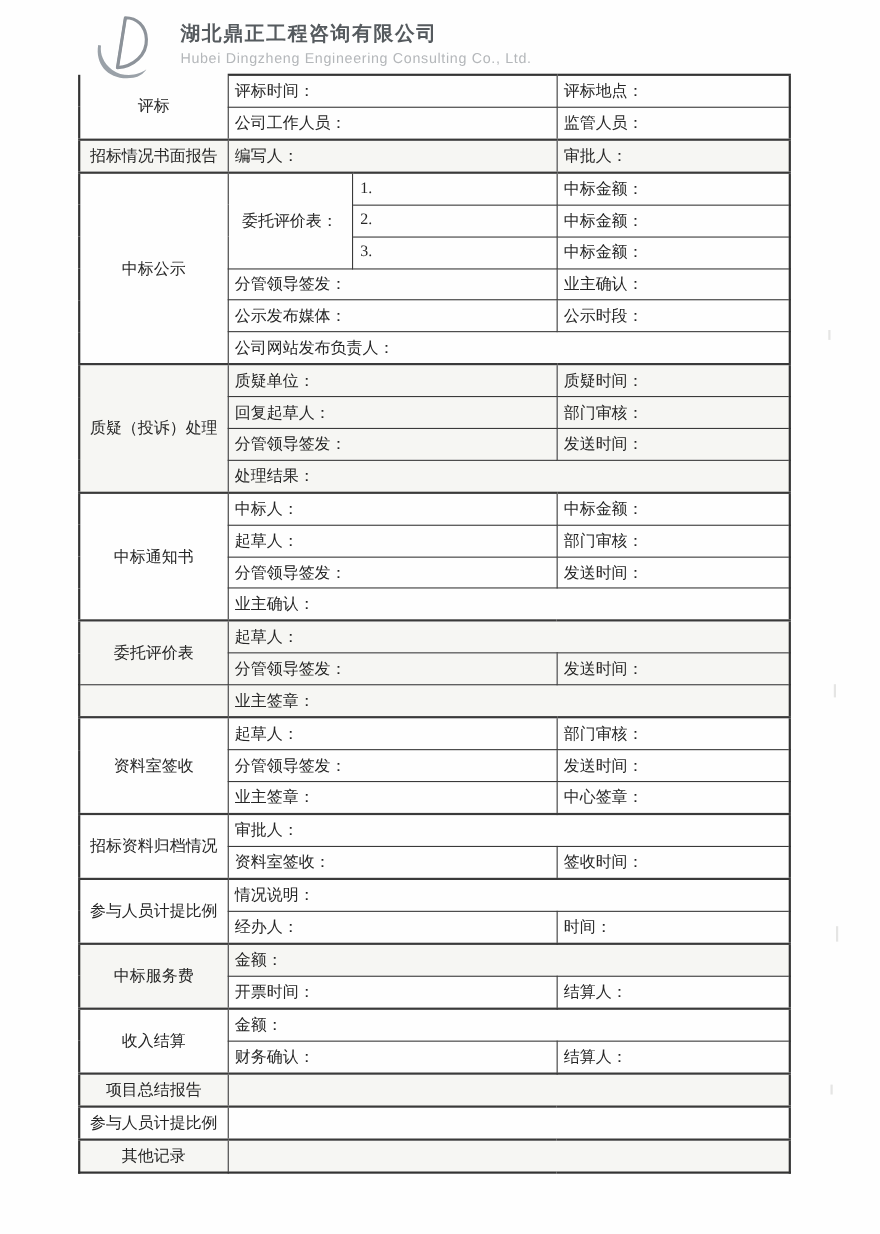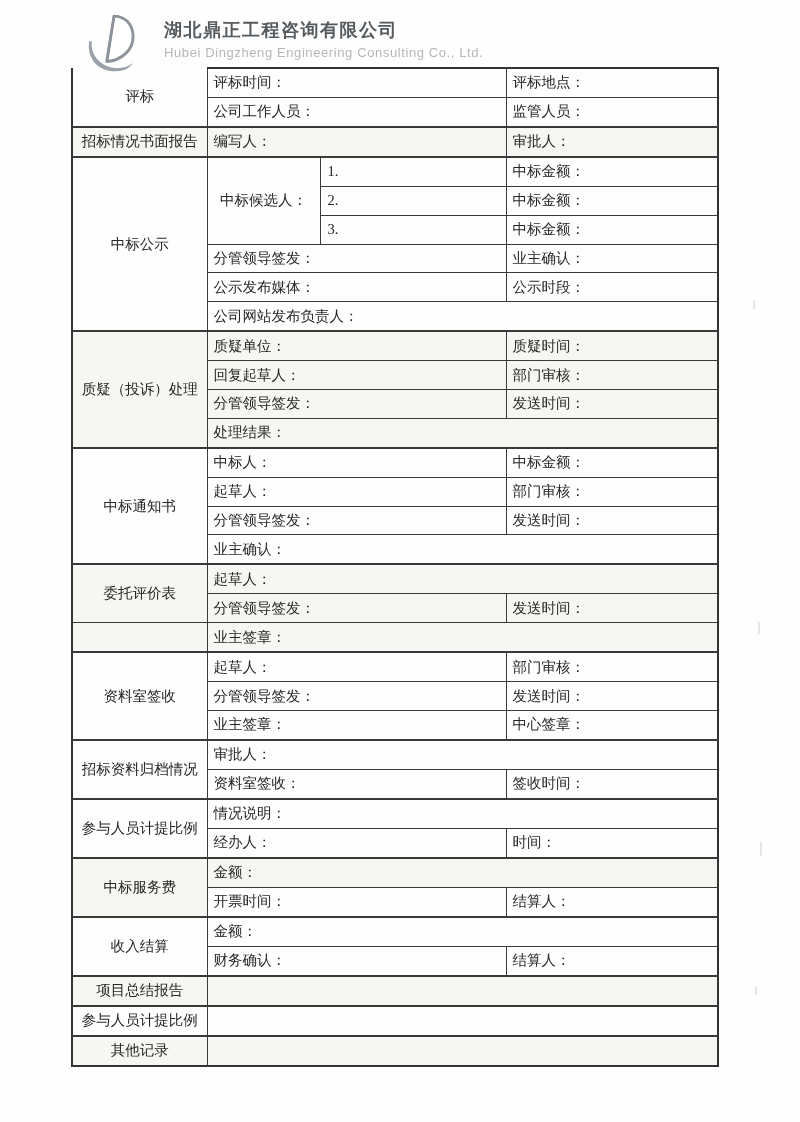--- a/index.html
+++ b/index.html
@@ -95,21 +95,21 @@
     </tr>
 
     <tr class="sec tint">
       <td class="lbl">招标情况书面报告</td>
       <td colspan="2">编写人：</td>
       <td>审批人：</td>
     </tr>
 
     <tr class="sec">
       <td class="lbl" rowspan="6">中标公示</td>
-      <td class="lbl" rowspan="3">中标候选人：</td>
+      <td class="lbl" rowspan="3">委托评价表：</td>
       <td class="num">1.</td>
       <td>中标金额：</td>
     </tr>
     <tr>
       <td class="num">2.</td>
       <td>中标金额：</td>
     </tr>
     <tr>
       <td class="num">3.</td>
       <td>中标金额：</td>

